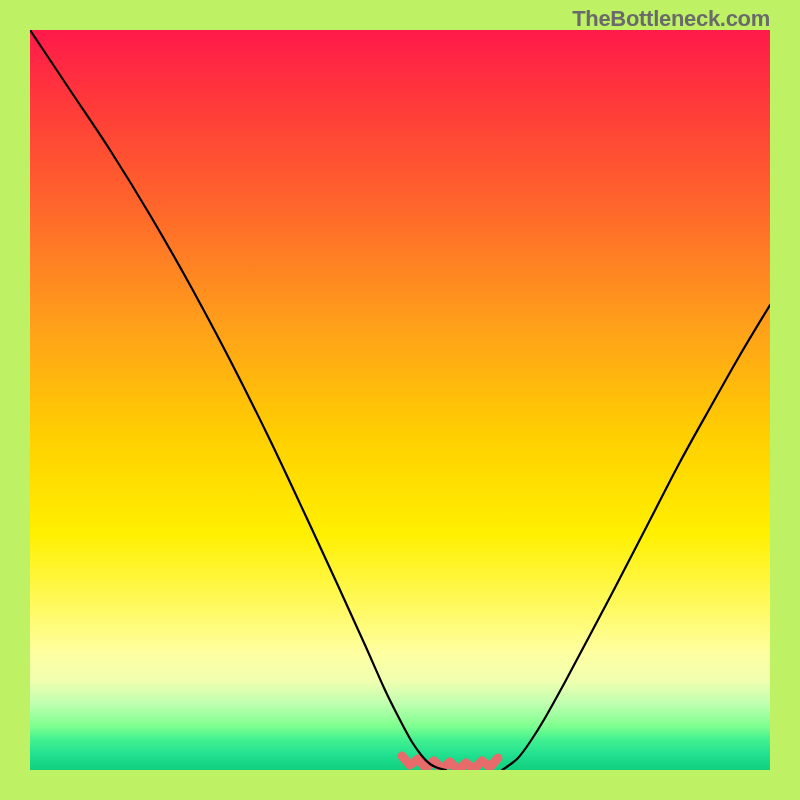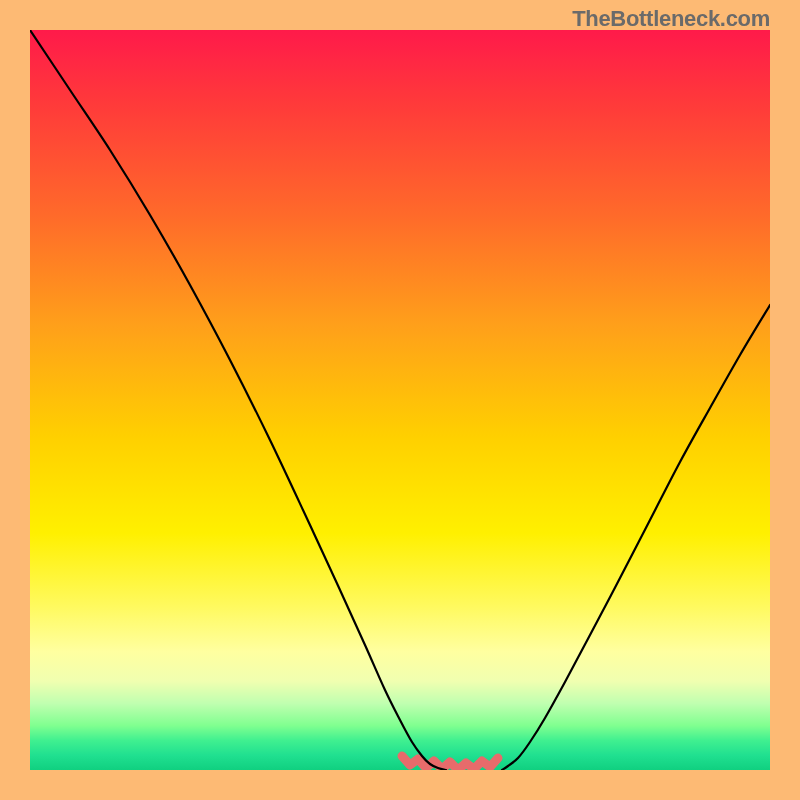--- a/index.html
+++ b/index.html
@@ -1,21 +1,21 @@
 <!DOCTYPE html>
 <html><head>
 <meta charset="utf-8">
 <style>
   * { margin: 0; padding: 0; box-sizing: border-box; }
   html, body { width: 800px; height: 800px; overflow: hidden; background: #fff; }
   .frame {
     position: relative;
     width: 800px;
     height: 800px;
-    background: #fdba74;
+    background: #bef264;
   }
   .plot-area {
     position: absolute;
     left: 30px;
     top: 30px;
     width: 740px;
     height: 740px;
     overflow: hidden;
   }
   .gradient-bg {

